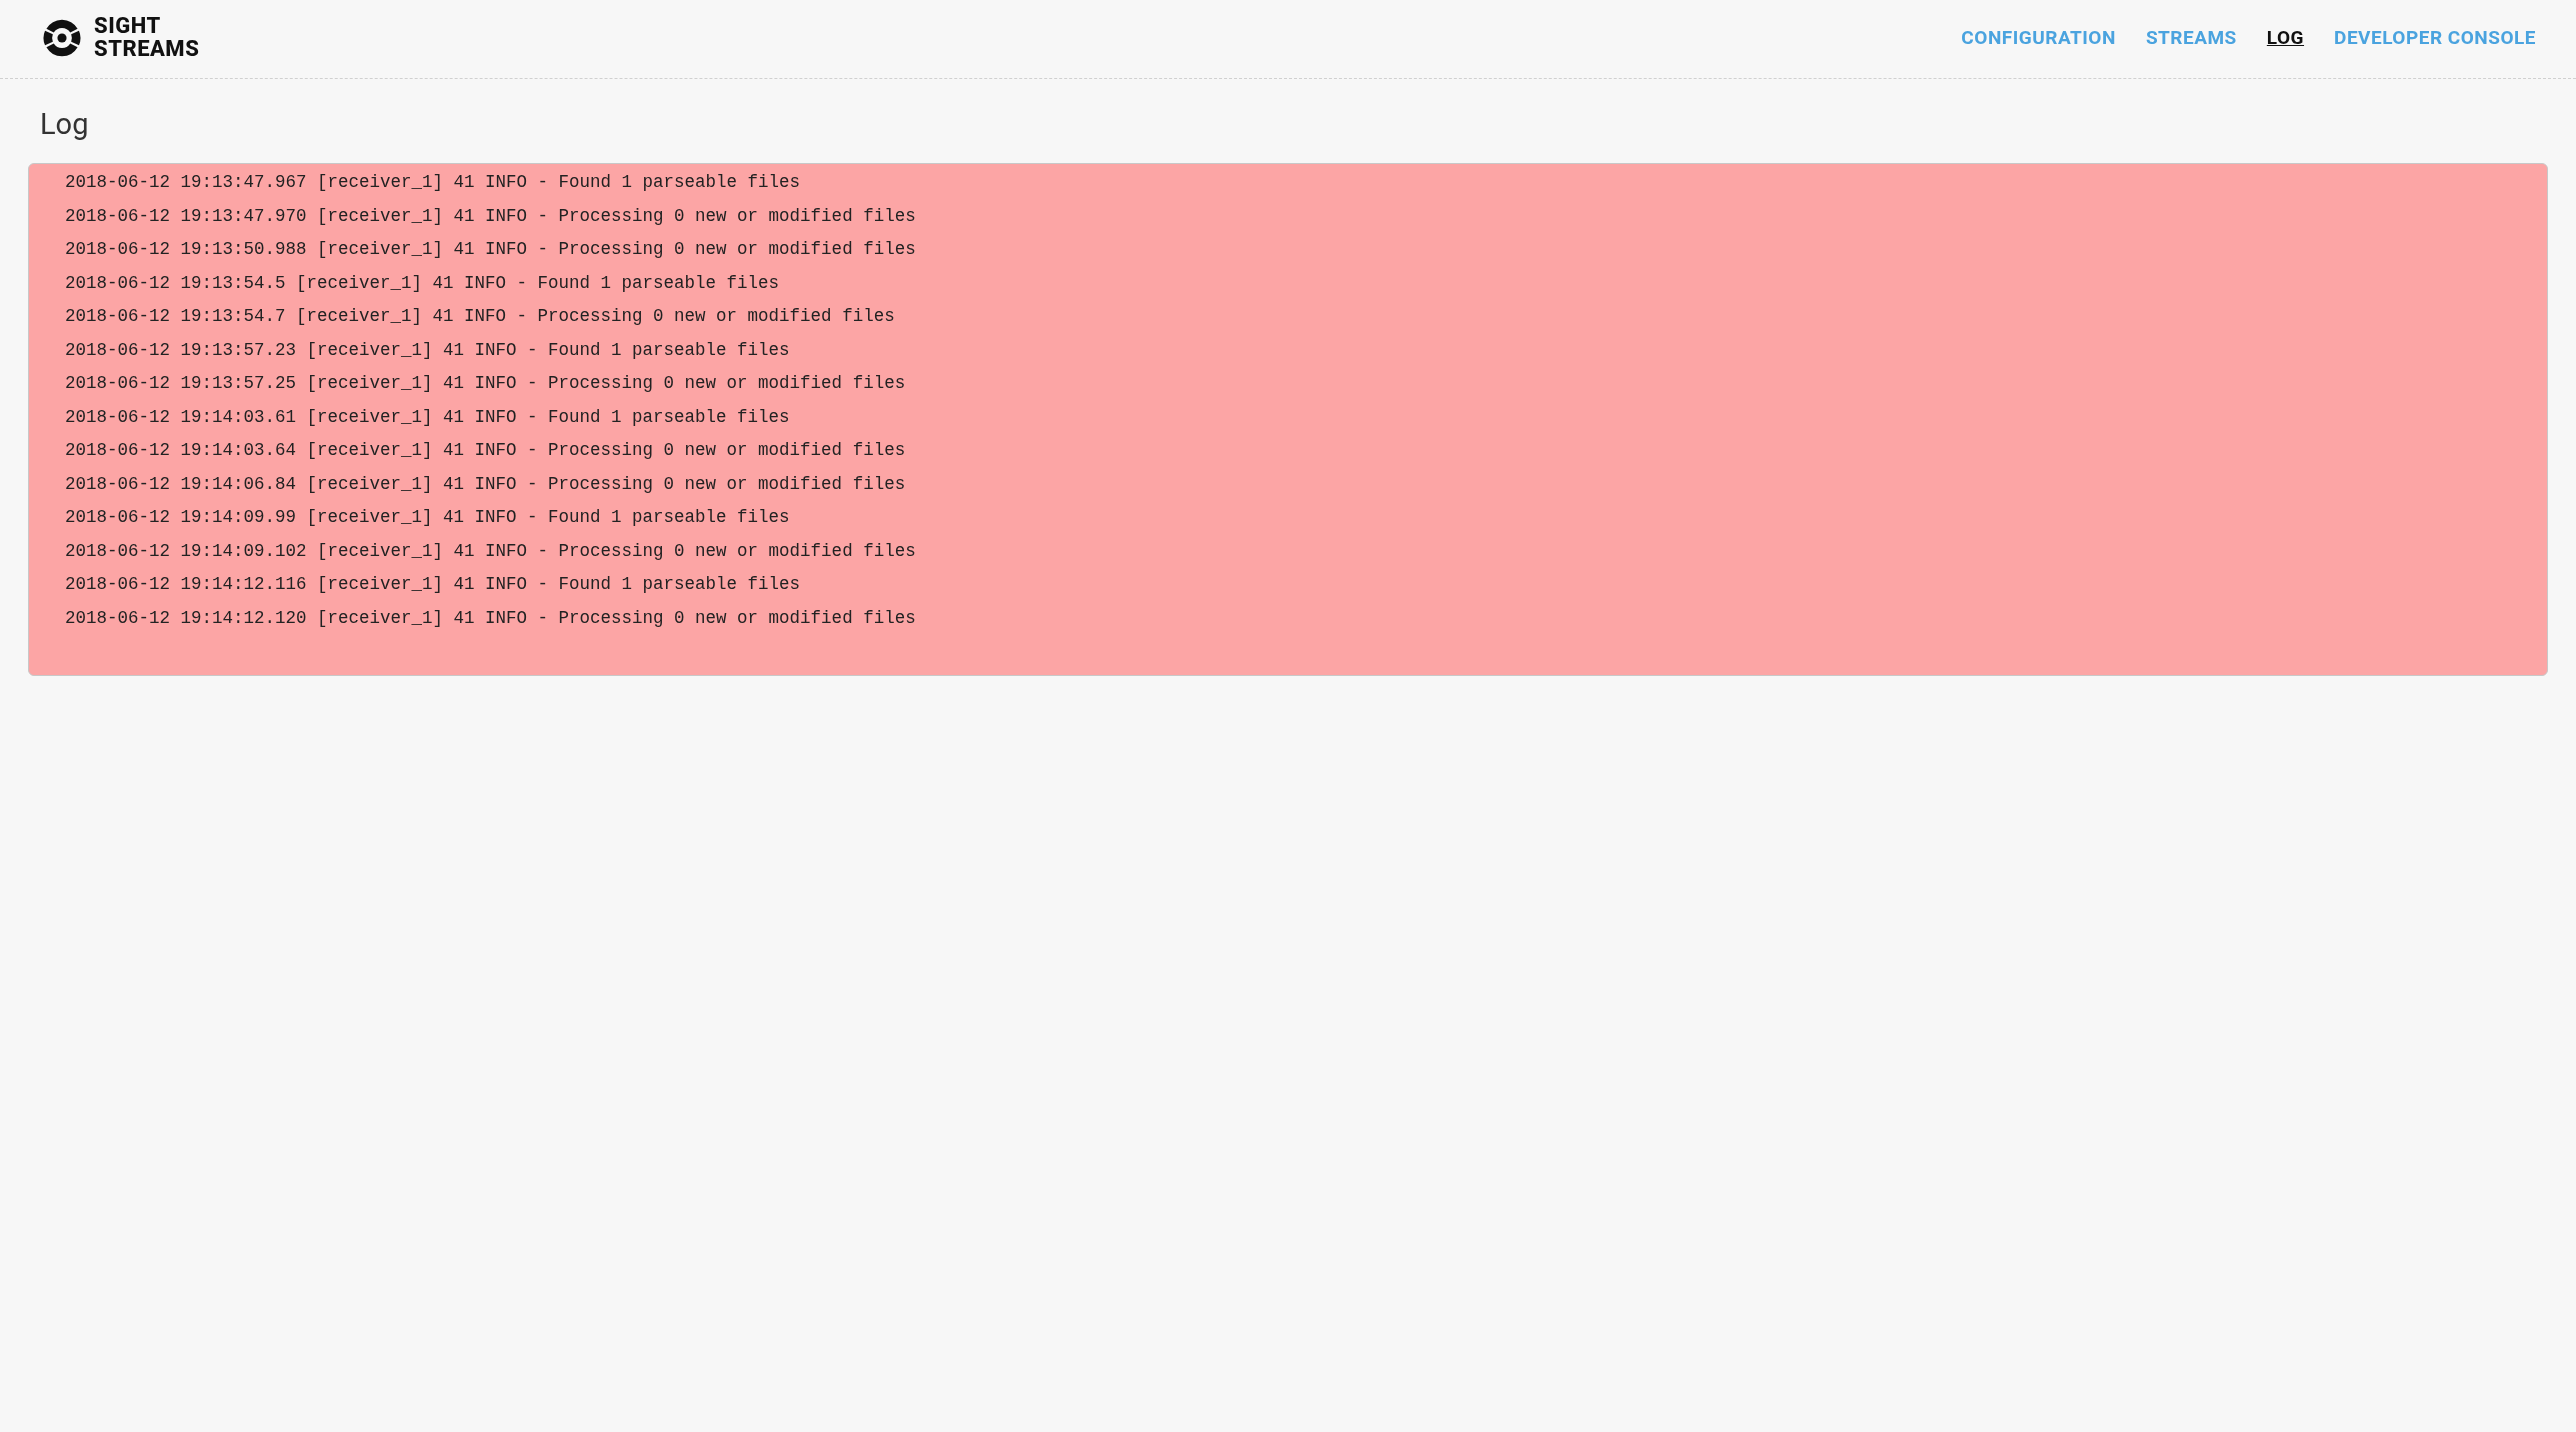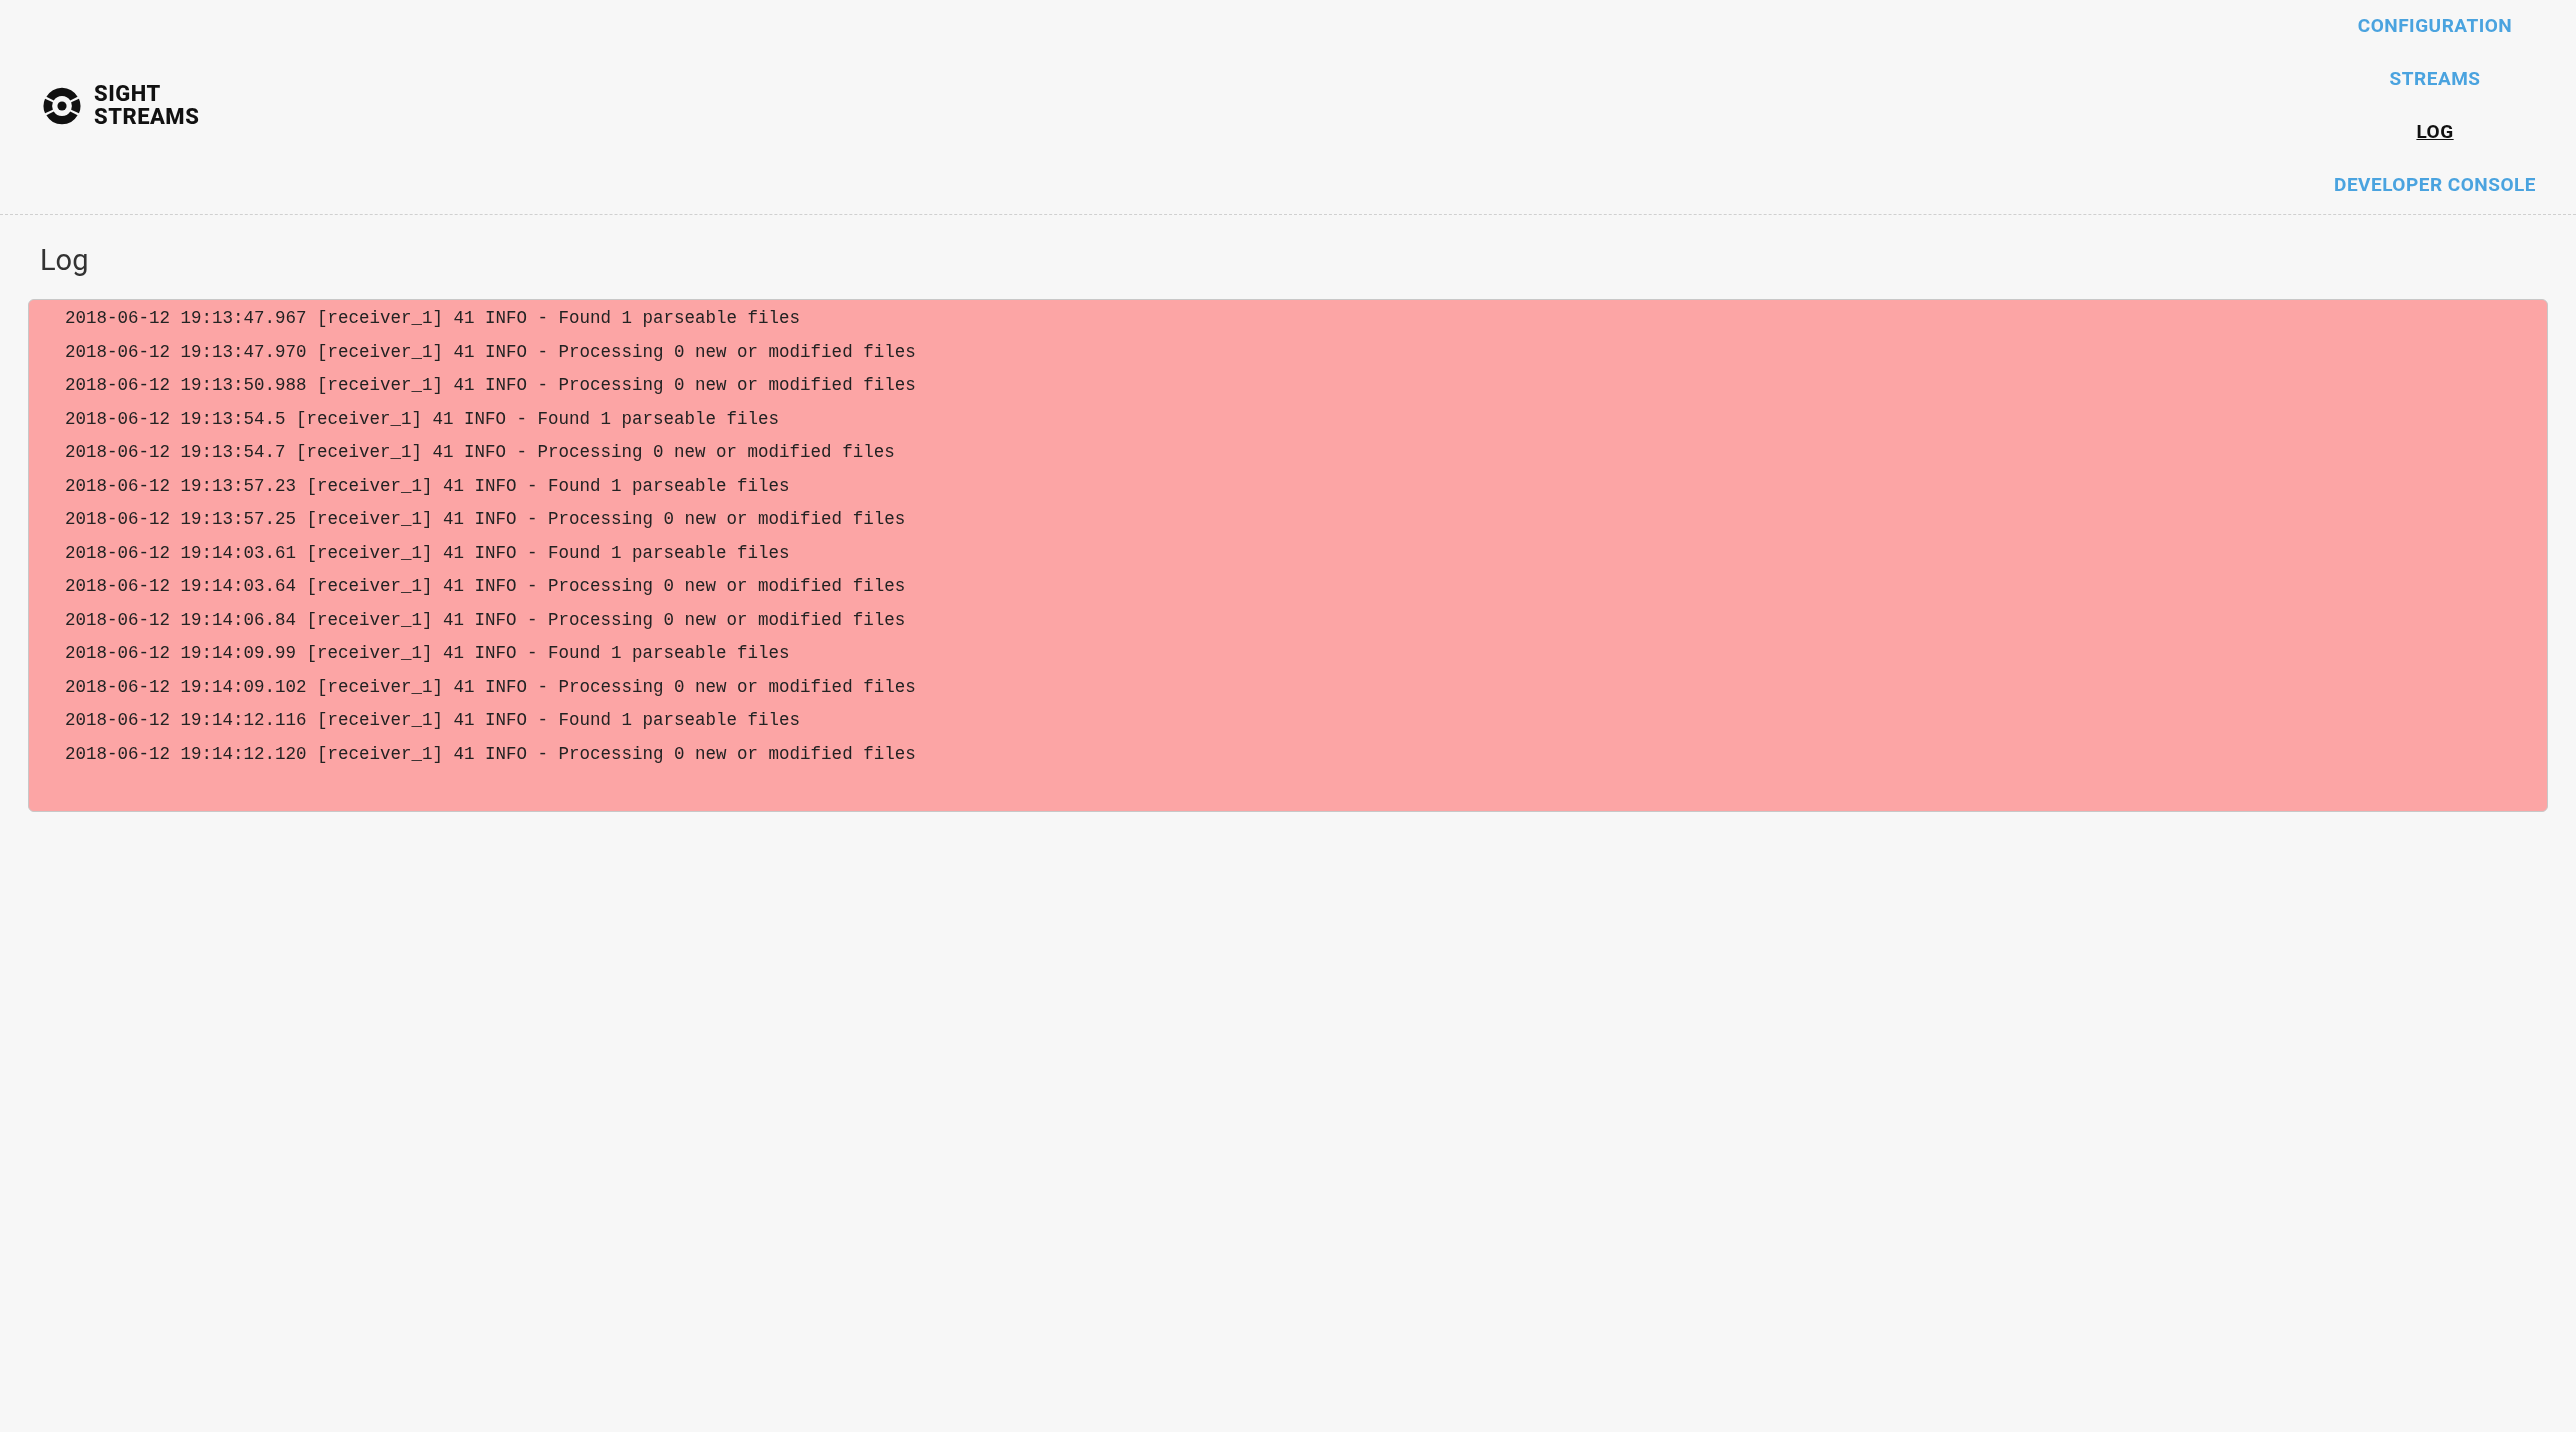--- a/index.html
+++ b/index.html
@@ -35,21 +35,20 @@
       font-weight: 800;
       font-size: 22px;
       line-height: 1.05;
       letter-spacing: 0.5px;
       color: #111;
     }
     .nav {
       display: flex;
       gap: 30px;
       align-items: center;
-      flex-direction: column;
     }
     .nav-link {
       font-size: 19px;
       font-weight: 700;
       letter-spacing: 0.5px;
       color: #4aa3df;
       text-decoration: none;
       cursor: pointer;
     }
     .nav-link.active {

